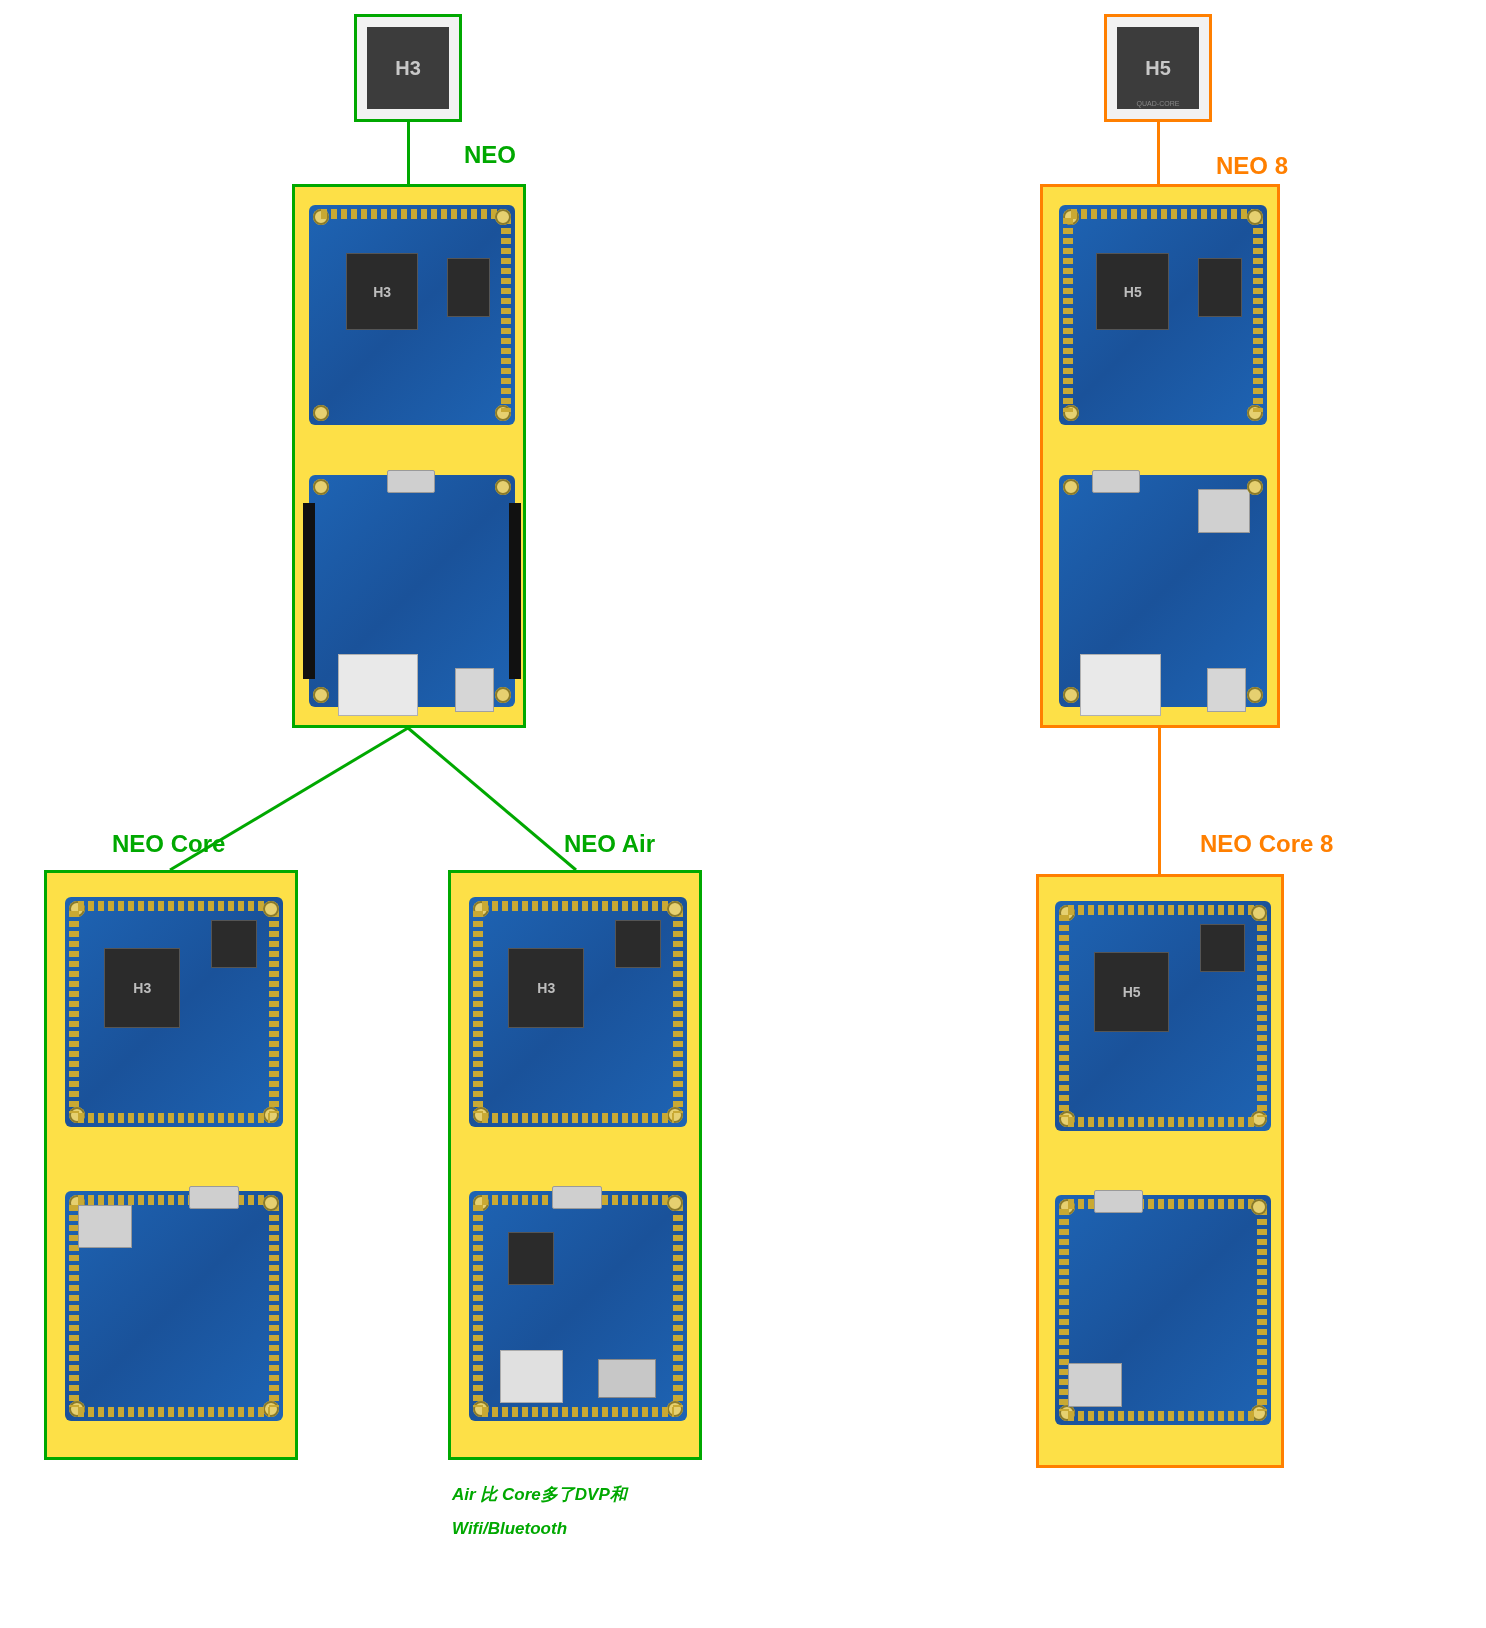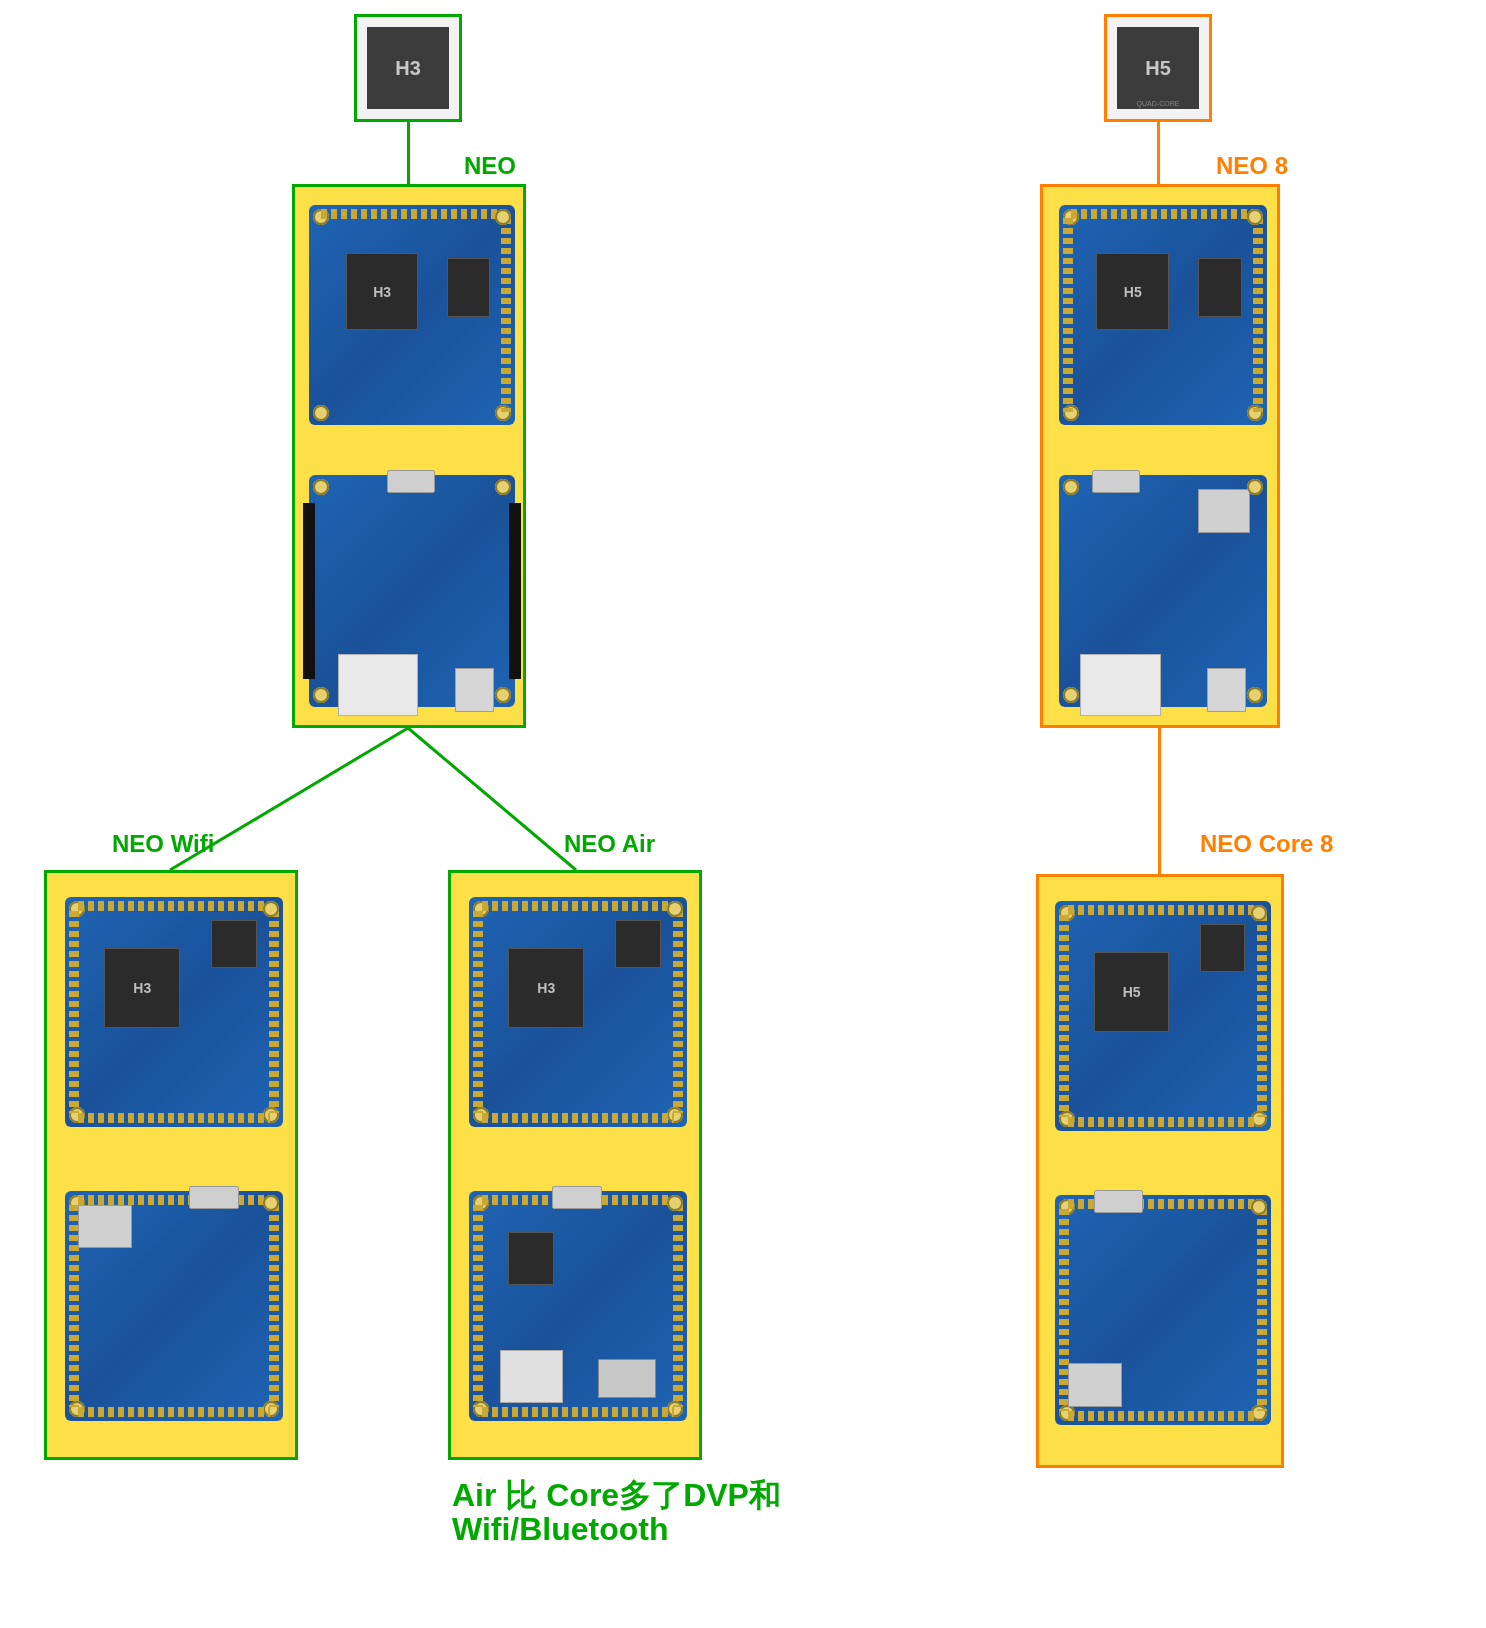--- a/index.html
+++ b/index.html
@@ -204,21 +204,21 @@
 <body>
 
 <div class="box green-border" style="left:354px; top:14px; width:108px; height:108px;">
   <div class="chip">
     <div class="die">H3</div>
   </div>
 </div>
 
 <div class="connector vline green-line" style="left:407px; top:122px; height:62px;"></div>
 
-<div class="label green-text" style="left:464px; top:152px;">NEO</div>
+<div class="label green-text" style="left:464px; top:141px;">NEO</div>
 
 <div class="box green-border" style="left:292px; top:184px; width:234px; height:544px;">
 
   <div class="board-slot" style="left:14px; top:18px; width:206px; height:220px;">
     <div class="pcb">
       <div class="mh-bl"></div>
         <div class="mh-br"></div>
       <div class="pinrow top"></div>
         <div class="pincol right"></div>
       <div class="chip-on big">H3</div>
@@ -237,21 +237,21 @@
         <div class="usb"></div>
     </div>
   </div>
 </div>
 
 <svg class="diag" style="left:0; top:0; width:800px; height:900px;">
   <line x1="408" y1="728" x2="170" y2="870" stroke="#00a800" stroke-width="3"></line>
   <line x1="408" y1="728" x2="576" y2="870" stroke="#00a800" stroke-width="3"></line>
 </svg>
 
-<div class="label green-text" style="left:112px; top:830px;">NEO Wifi</div>
+<div class="label green-text" style="left:112px; top:830px;">NEO Core</div>
 
 <div class="box green-border" style="left:44px; top:870px; width:254px; height:590px;">
   <div class="board-slot" style="left:18px; top:24px; width:218px; height:230px;">
     <div class="pcb">
       <div class="mh-bl"></div>
         <div class="mh-br"></div>
       <div class="pinrow top"></div>
         <div class="pinrow bottom"></div>
       <div class="pincol left"></div>
         <div class="pincol right"></div>
@@ -297,21 +297,21 @@
       <div class="pincol left"></div>
         <div class="pincol right"></div>
       <div class="micro"></div>
       <div class="chip-on side" style="left:18%; right:auto; top:18%; height:22%;"></div>
       <div class="wifi"></div>
       <div class="sdslot"></div>
     </div>
   </div>
 </div>
 
-<div class="label green-text" style="left:452px; top:1478px; font-size:32px; line-height:34px;">Air 比 Core多了DVP和
+<div class="label green-text" style="left:452px; top:1478px; font-size:17px; line-height:34px;font-style:italic;">Air 比 Core多了DVP和
 Wifi/Bluetooth</div>
 
 <div class="box orange-border" style="left:1104px; top:14px; width:108px; height:108px;">
   <div class="chip">
     <div class="die">H5</div>
     <div class="subtext">QUAD-CORE</div>
   </div>
 </div>
 
 <div class="connector vline orange-line" style="left:1157px; top:122px; height:62px;"></div>

